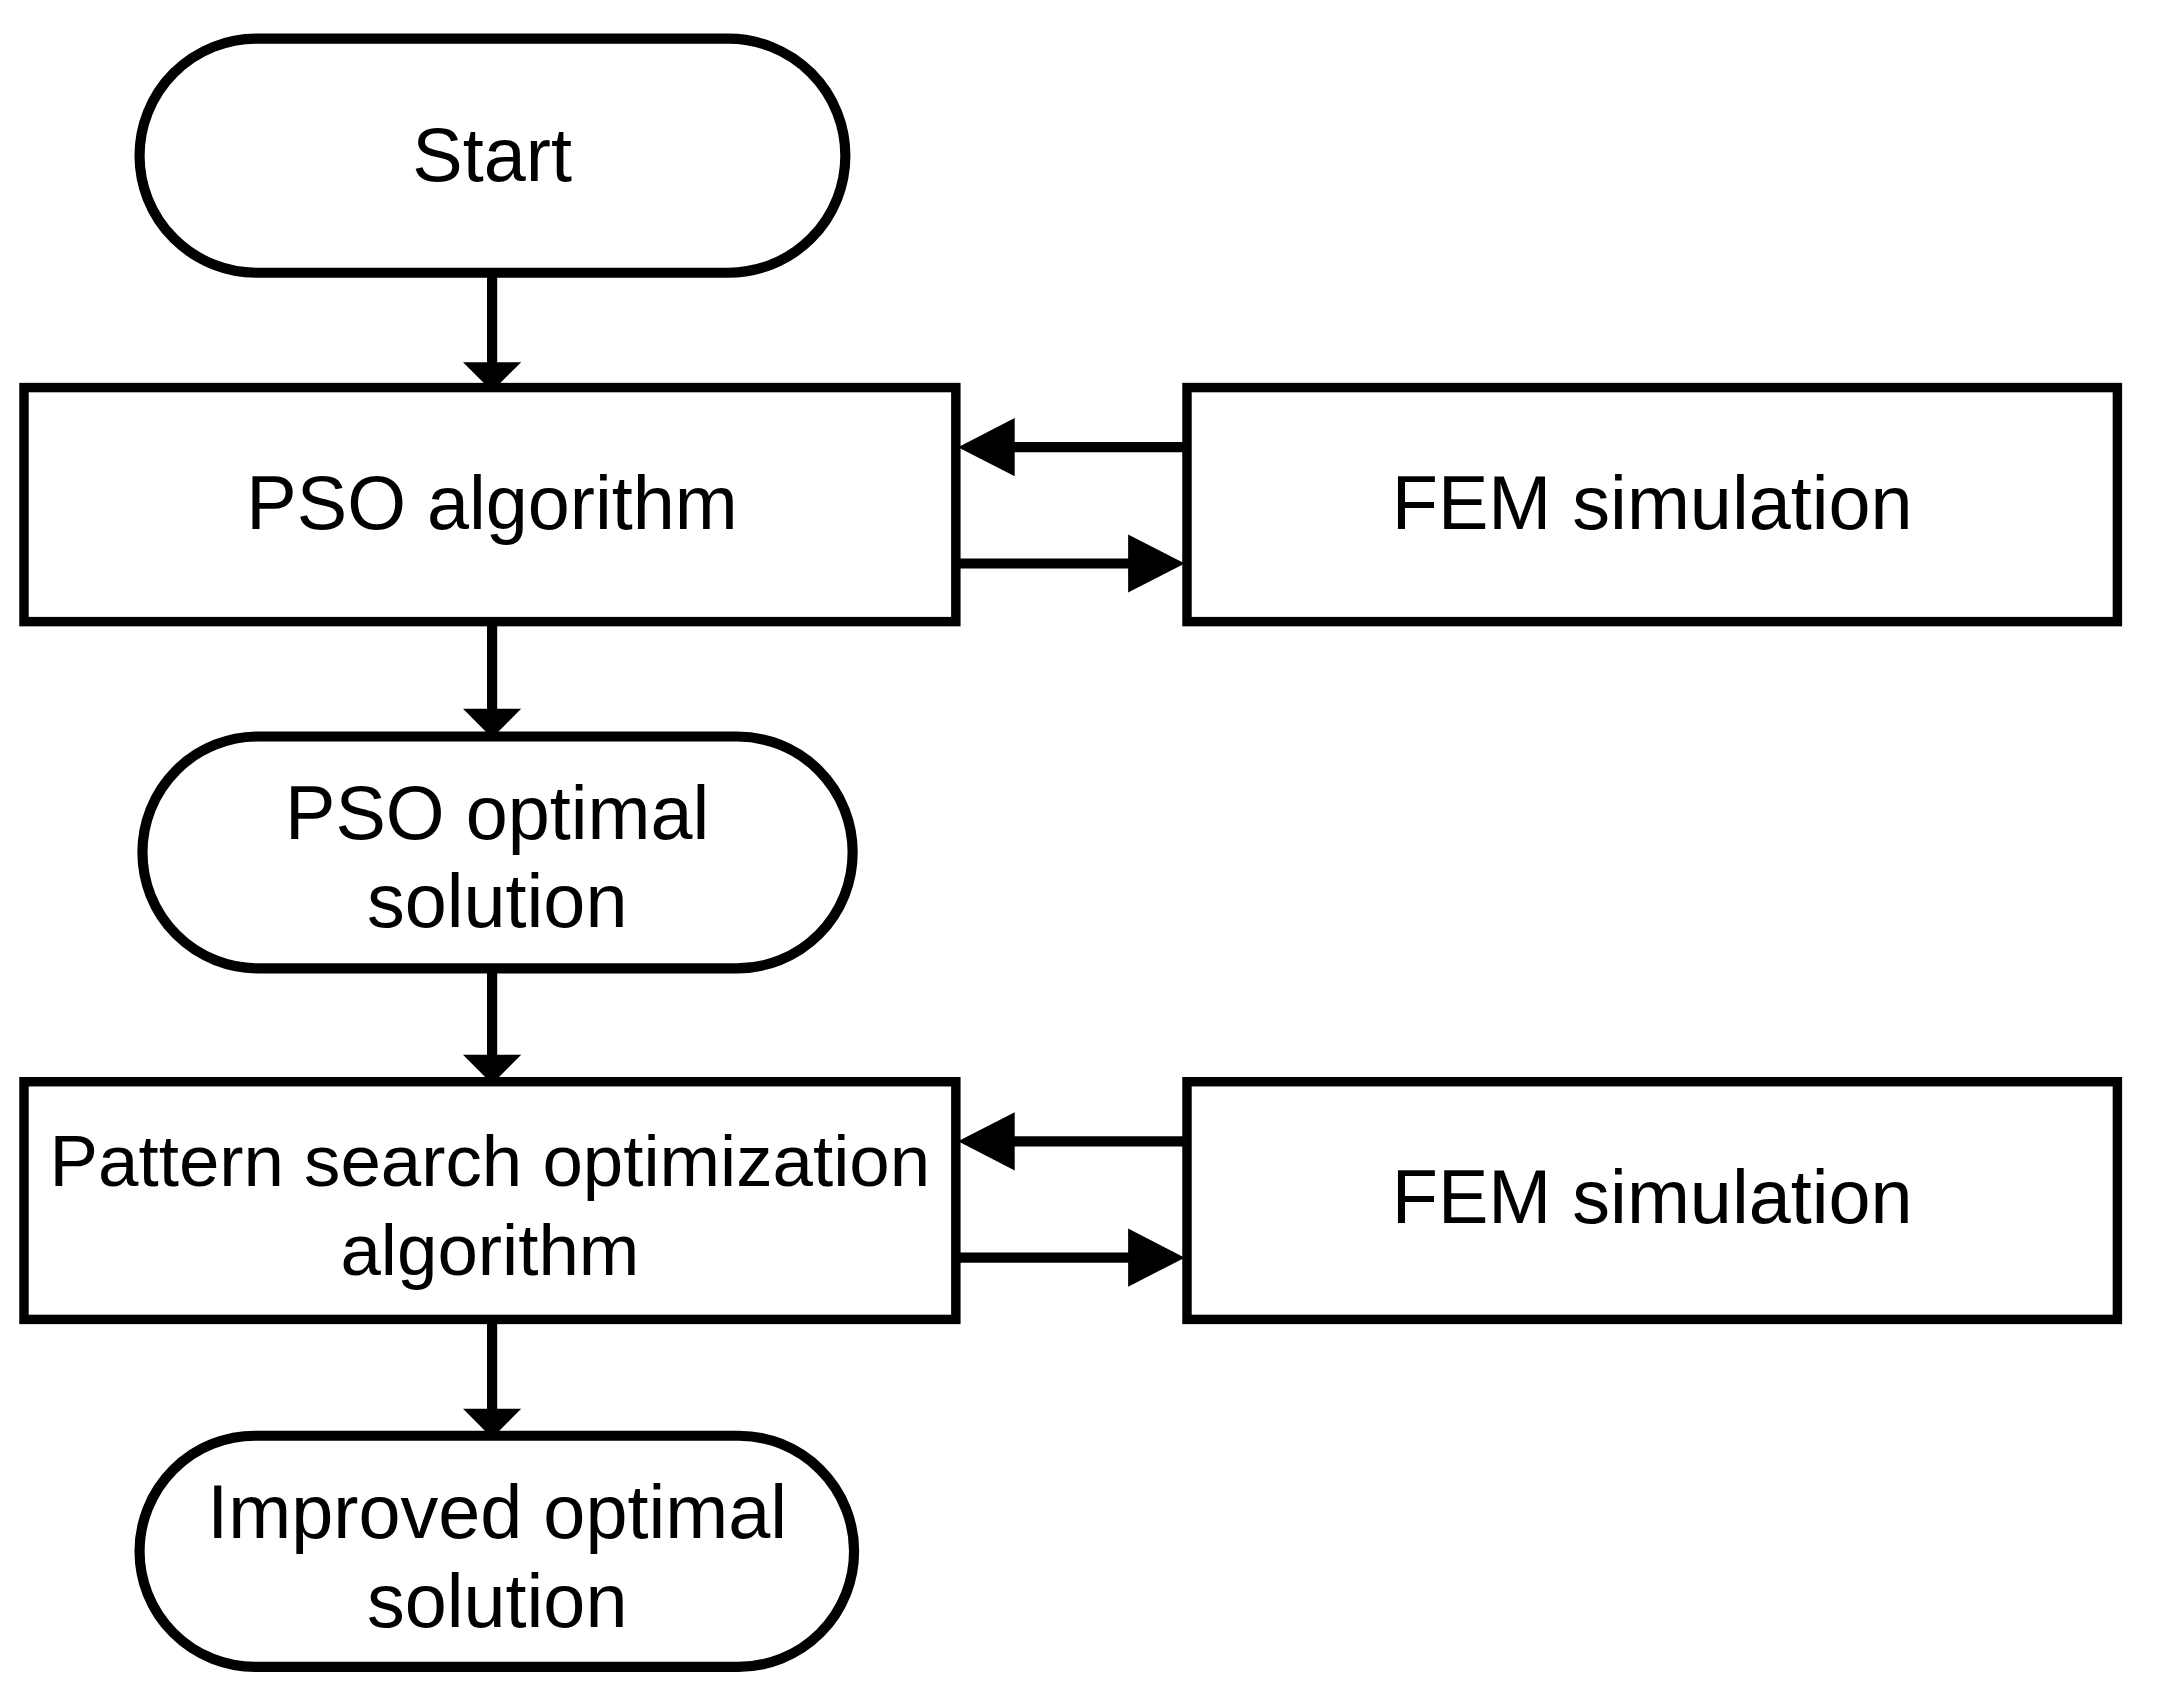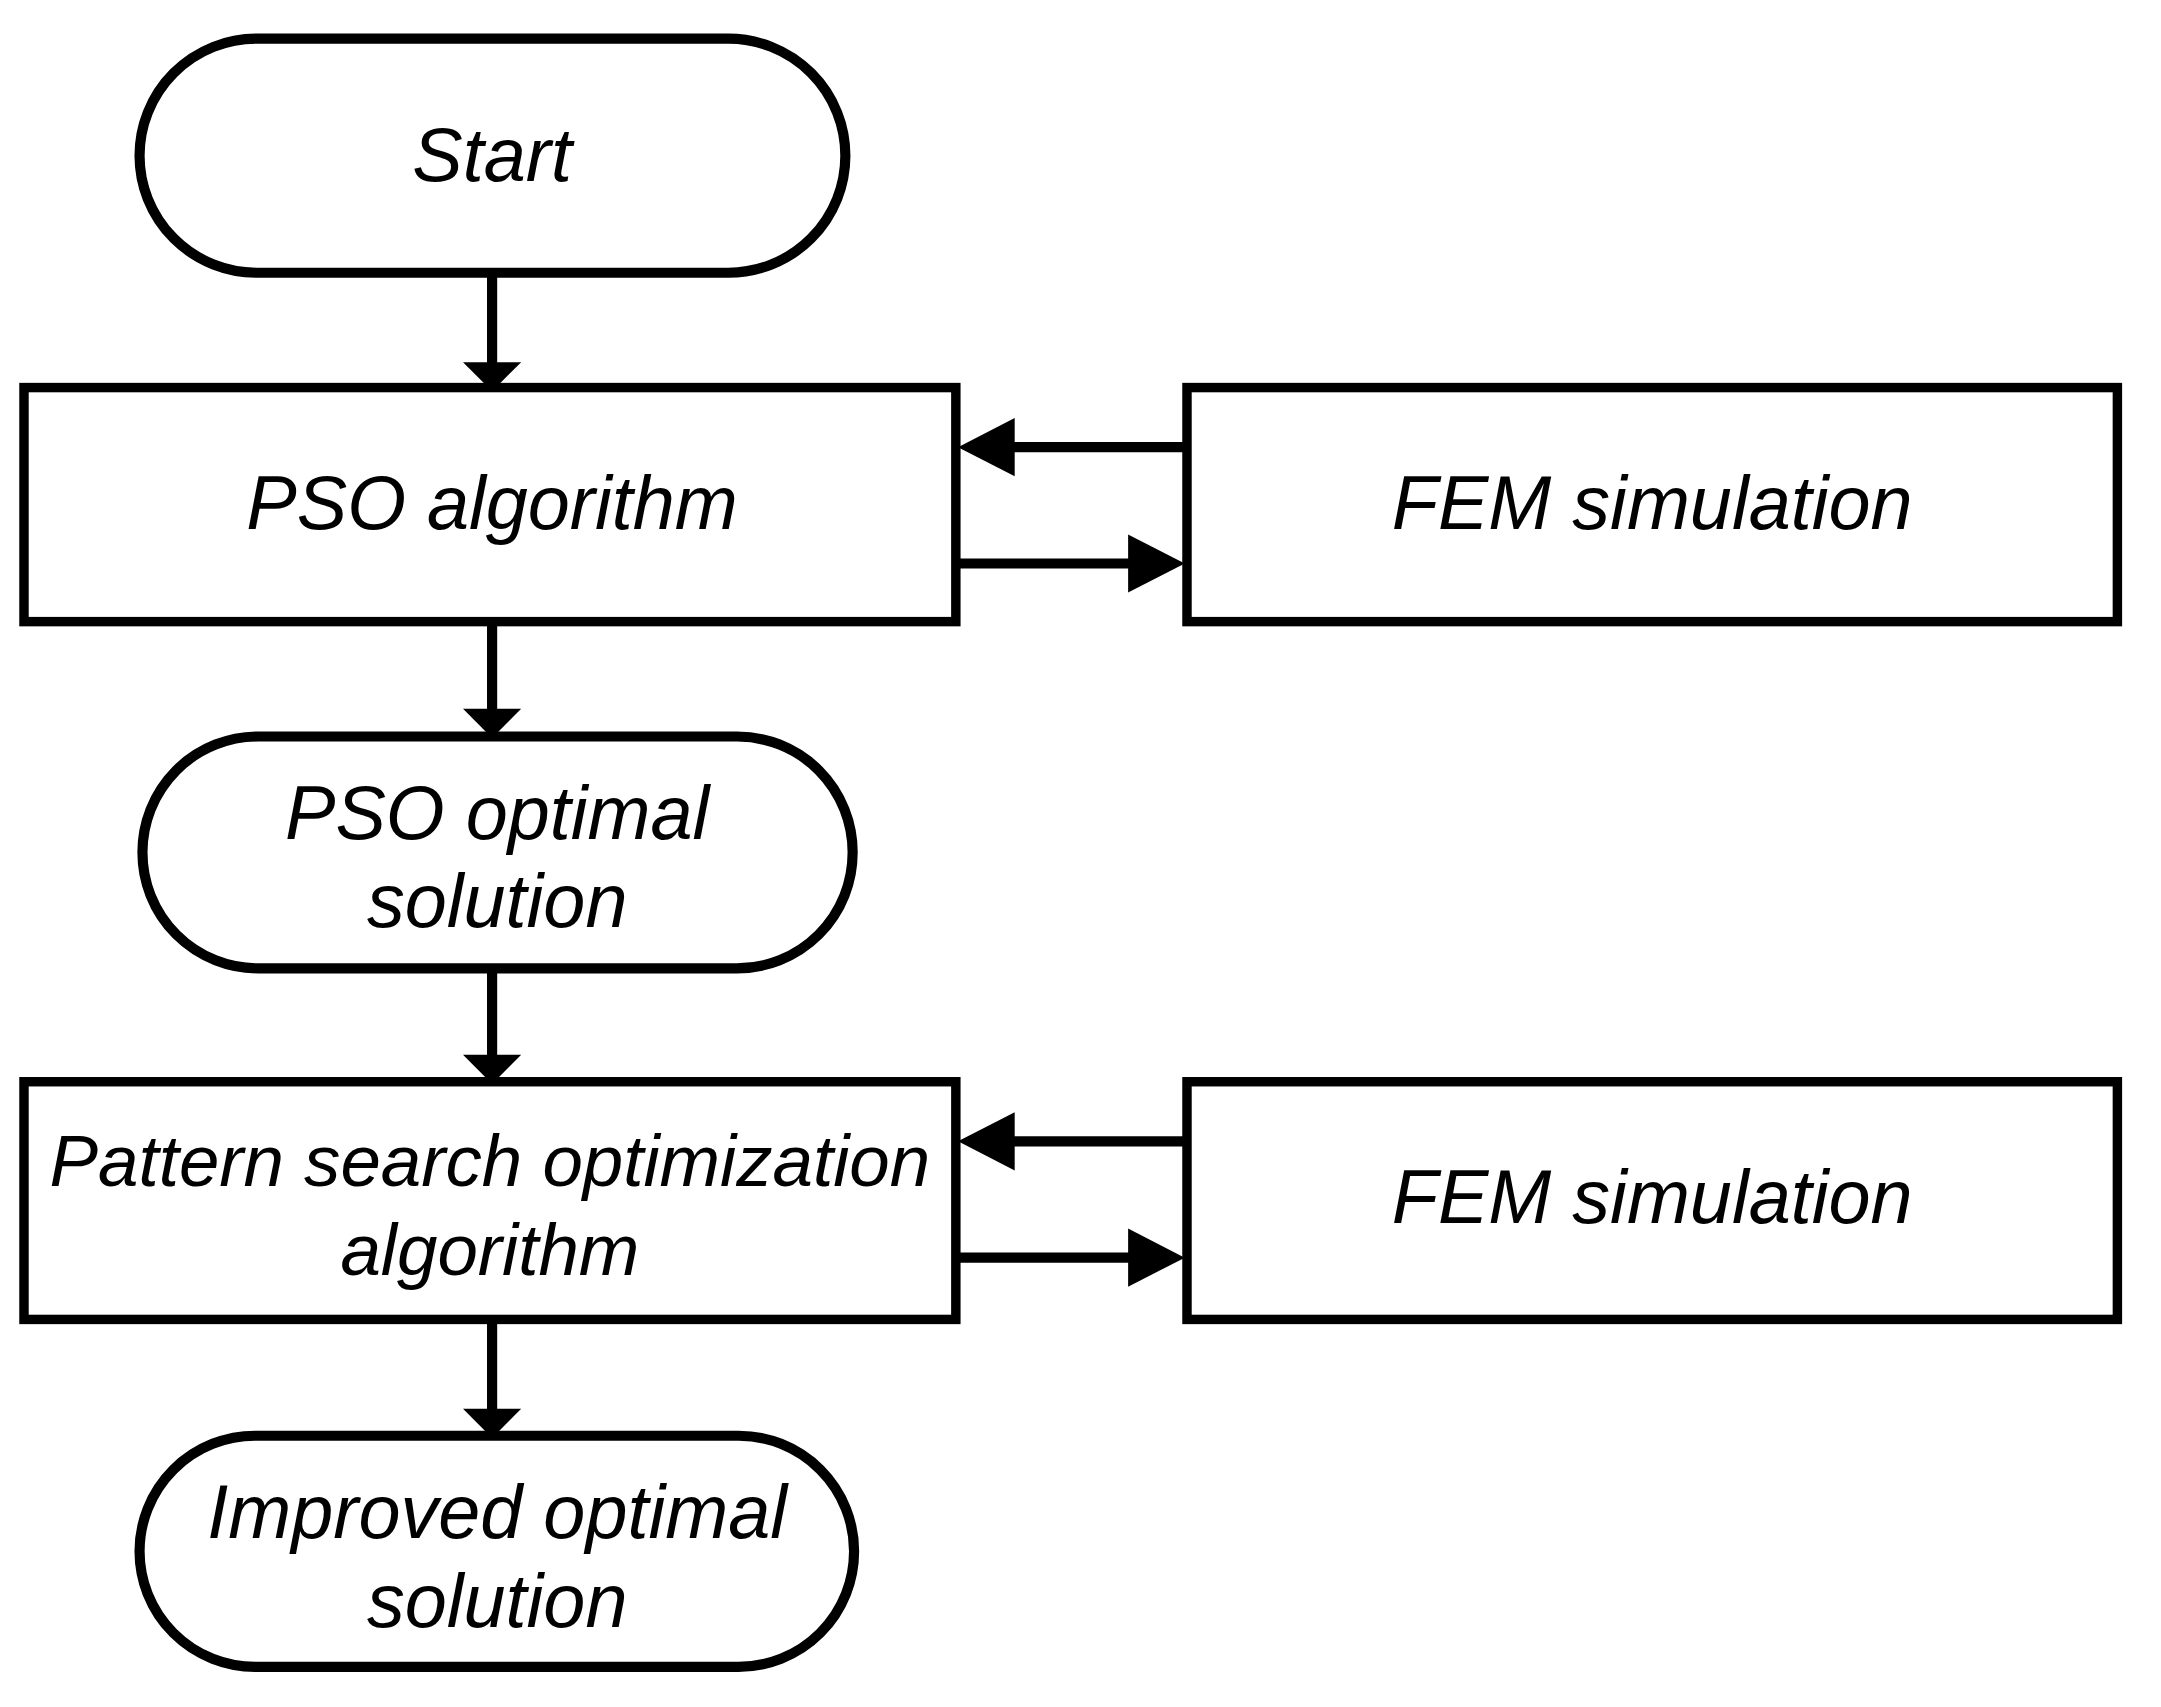--- a/index.html
+++ b/index.html
@@ -11,21 +11,20 @@
     width: 2161px;
     height: 1707px;
     font-family: "Liberation Sans", sans-serif;
     overflow: hidden;
   }
   #flowchart-root {
     position: relative;
     width: 2161px;
     height: 1707px;
     background: #ffffff;
-    font-style: italic;
   }
   svg.diagram {
     position: absolute;
     top: 0;
     left: 0;
     width: 2161px;
     height: 1707px;
     display: block;
   }
   .node-shape {

